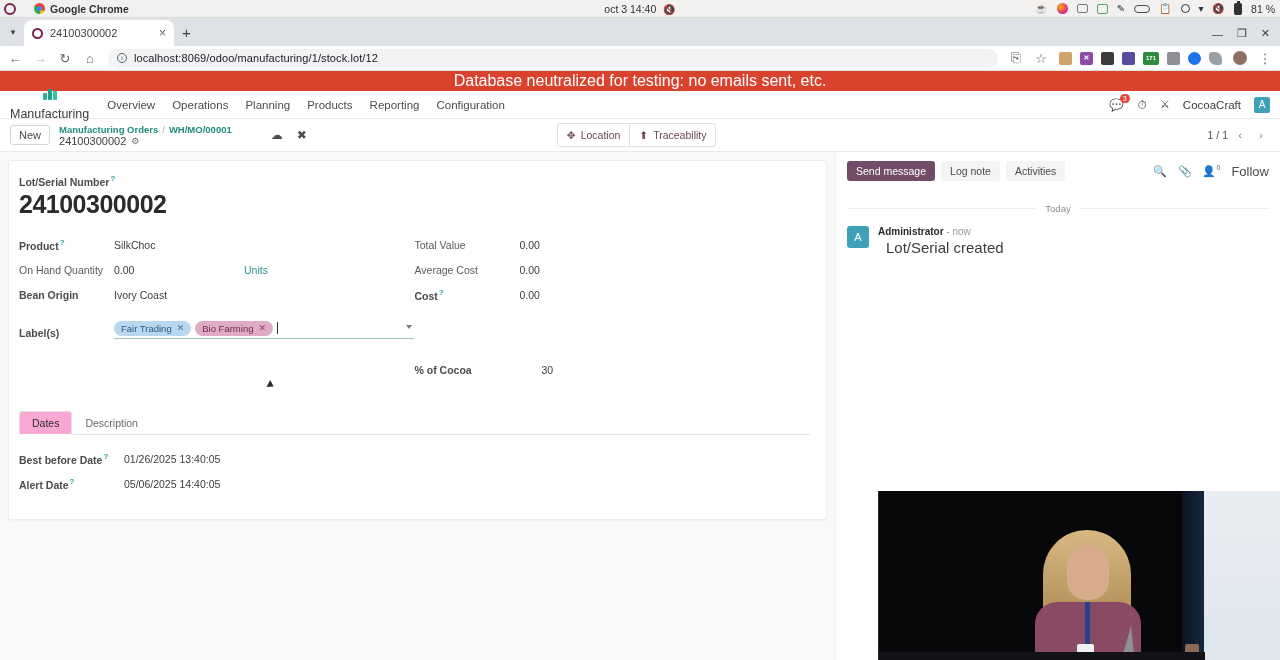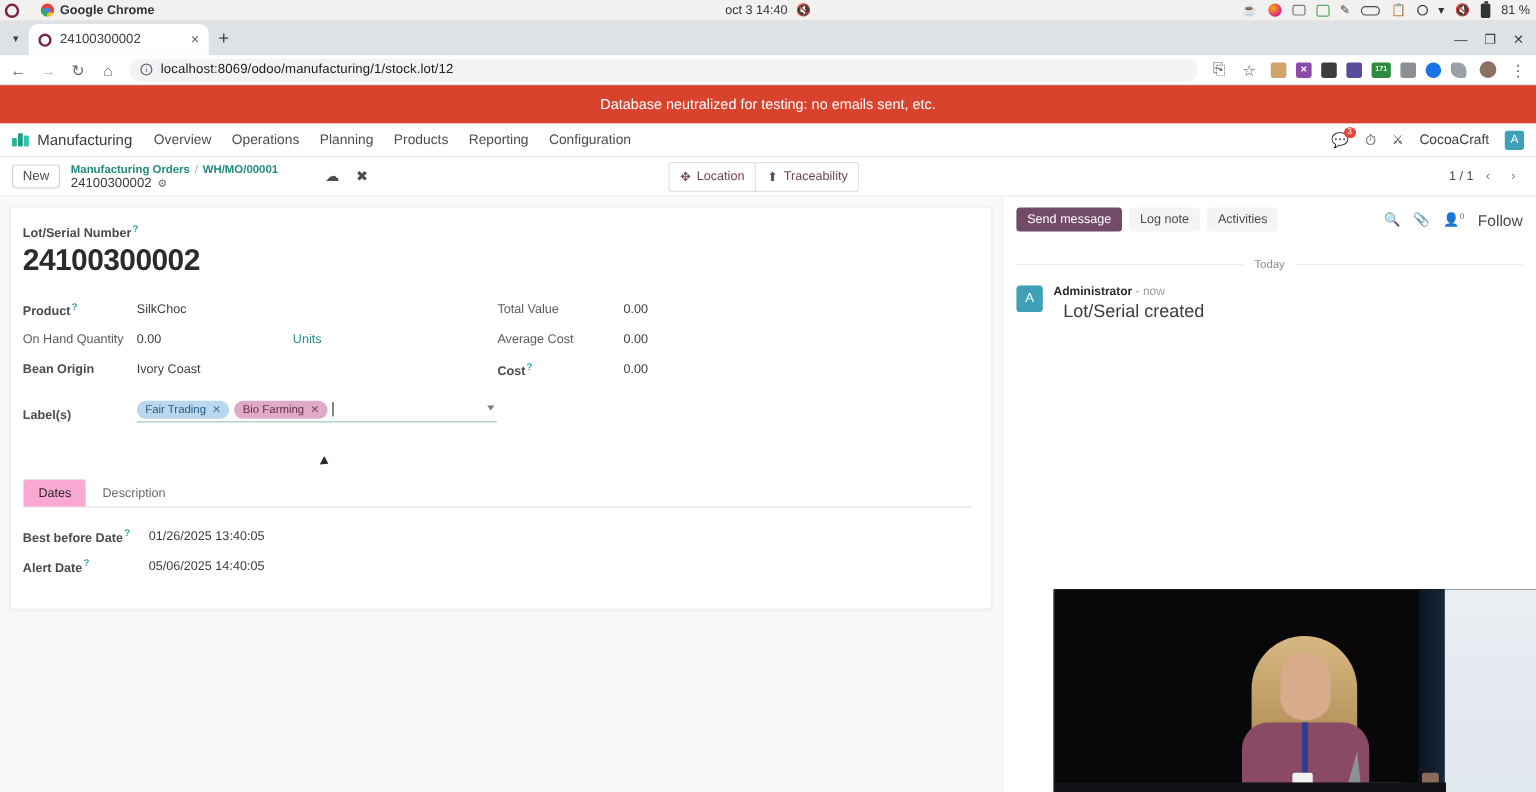--- a/index.html
+++ b/index.html
@@ -102,32 +102,32 @@
     display:flex; align-items:center; justify-content:center;
     font-size: 7px; color: #fff; font-weight: bold;
   }
   .avatar-chrome {
     width: 14px; height: 14px; border-radius: 50%;
     background: #8d6e63;
   }
 
   
   .db-banner {
-    height: 32px; background: #d9432e; color: #fff;
+    height: 20px; background: #d9432e; color: #fff;
     display: flex; align-items: center; justify-content: center;
-    font-size: 12px;
+    font-size: 16px;
   }
 
   
   .odoo-nav {
     height: 28px; background: #fff; border-bottom: 1px solid #e7e9ed;
     display: flex; align-items: center; padding: 0 10px;
     font-size: 11.5px; color: #4c4c4c;
   }
-  .brand { display: flex; align-items: center; gap: 7px; margin-right: 18px; }
+  .brand { display: flex; align-items: center; gap: 7px; margin-right: 18px; flex-direction: column; }
   .brand-logo { display: flex; align-items: flex-end; gap: 1px; }
   .brand-logo i { display:block; width:4px; background:#21b799; border-radius:1px; }
   .brand-name { font-size: 12.5px; color: #3c3c3c; }
   .nav-items { display: flex; gap: 17px; }
   .nav-item { cursor: pointer; }
   .nav-right { margin-left: auto; display: flex; align-items: center; gap: 13px; }
   .msg-badge { position: relative; font-size: 12px; color: #3c3c3c; }
   .msg-badge .cnt {
     position: absolute; top: -4px; right: -5px;
     background: #e4453c; color: #fff; border-radius: 7px;
@@ -529,20 +529,24 @@
           <div class="frow wide">
             <div class="lbl fld-label">
               <span>Cost</span><span class="tip">?</span>
             </div>
             <div class="fval">0.00</div>
           </div>
 
           <div class="frow wide" style="min-height:25px;"></div>
           <div class="frow wide" style="min-height:25px;"></div>
 
+          <div class="frow wide">
+            <div class="lbl fld-label">% of Cocoa</div>
+            <div class="fval" style="padding-left:22px;">30</div>
+          </div>
 
         </div>
       </div>
 
       <div class="notebook">
         <div class="nb-tabs">
           <div class="nb-tab active">Dates</div>
           <div class="nb-tab">Description</div>
         </div>
         <div class="nb-body">

